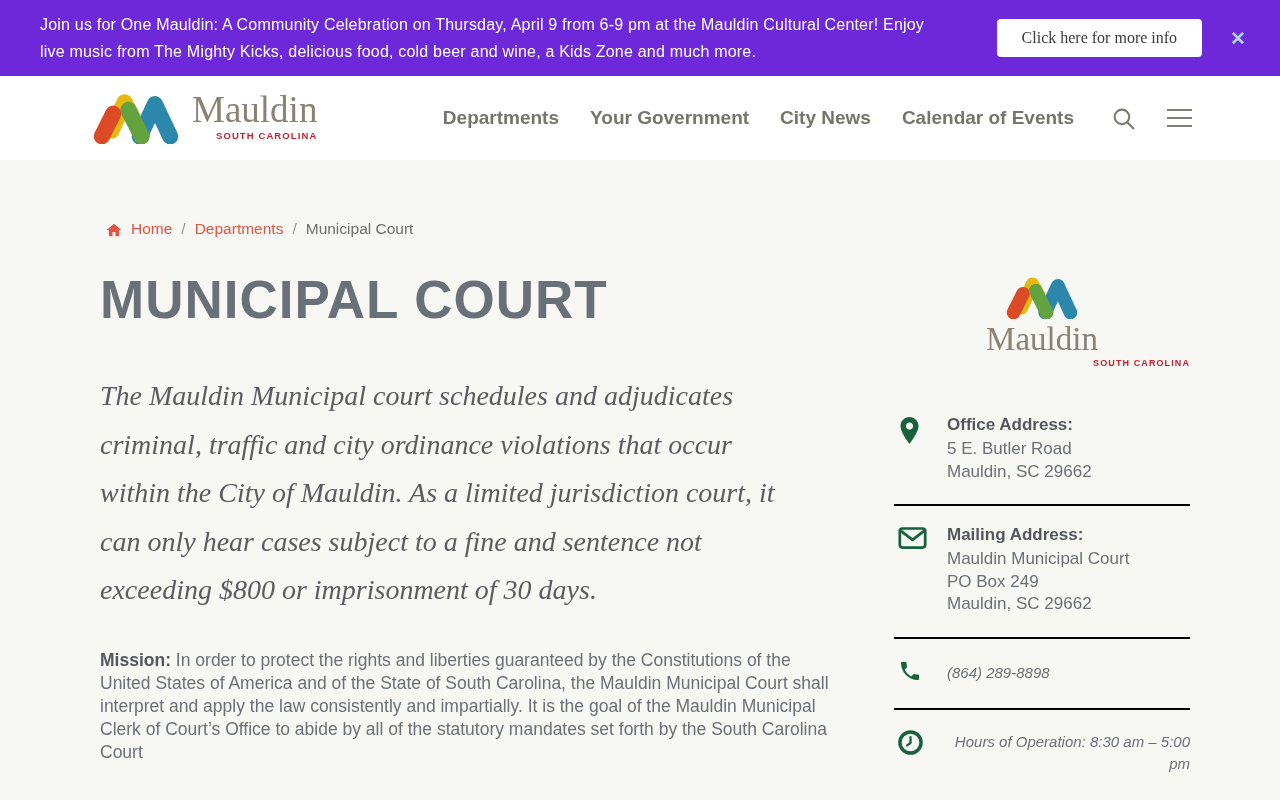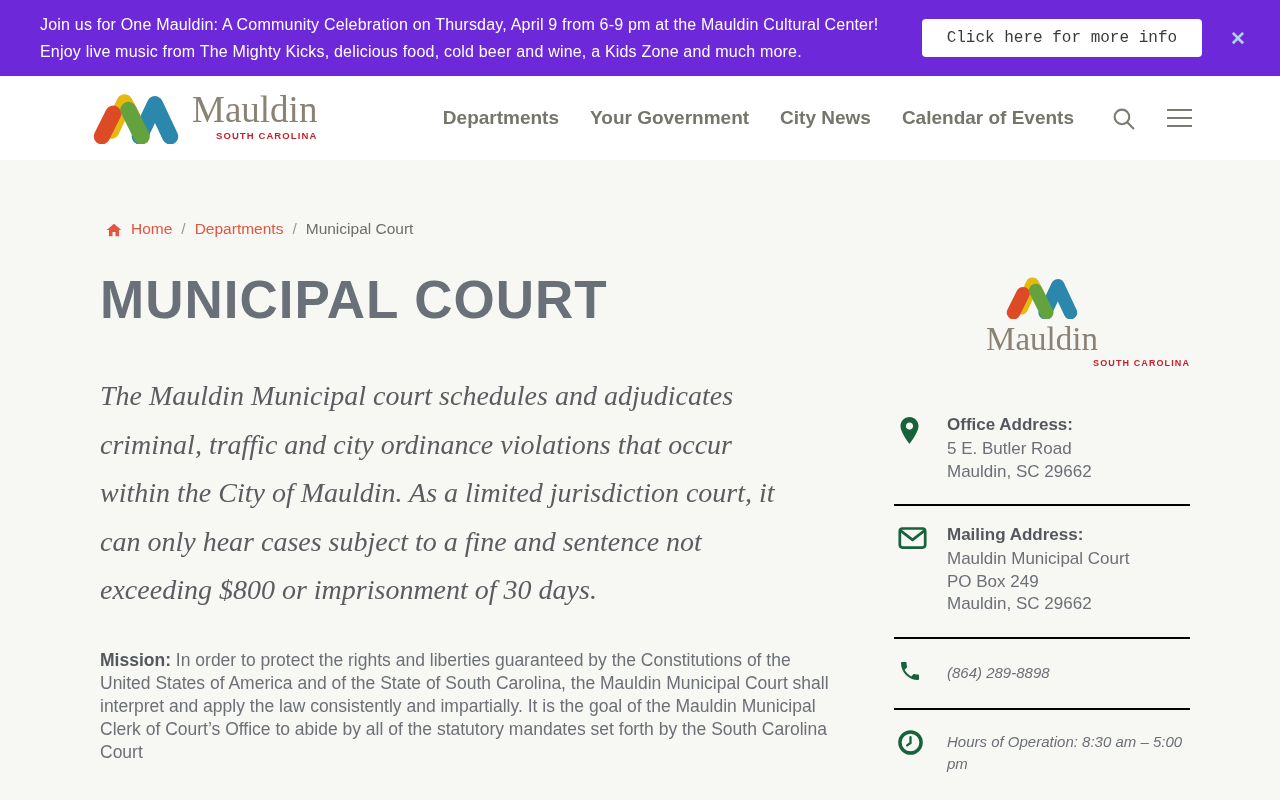--- a/index.html
+++ b/index.html
@@ -16,21 +16,21 @@
     padding:0 28px 0 40px;
   }
   .banner-text {
     color:#ffffff; font-size:16px; line-height:27px;
     width:905px; letter-spacing:.2px;
   }
   .banner-btn {
     margin-left:auto;
     background:#ffffff; border:none; border-radius:4px;
     height:38px; padding:0 25px;
-    font-family:Liberation Mono, monospace;
+    font-family:Liberation Serif, serif;
     font-size:16px; color:#3a3a3a; cursor:pointer;
     white-space:nowrap;
   }
   .banner-close {
     color:#b3d0ec; font-size:19px; font-weight:bold;
     padding:0 6px; margin-left:22px; cursor:pointer; line-height:1;
   }
   
   header {
     height:84px; background:#ffffff;
@@ -216,18 +216,18 @@
           <div class="side-single">(864) 289-8898</div>
         </div>
 
         <div class="side-section">
           <span class="side-icon">
             <svg viewBox="0 0 26 26" width="25" height="25" fill="none">
               <circle cx="13" cy="13" r="11" stroke="#17623b" stroke-width="3.6"></circle>
               <path d="M13 7.5 V13.5 L9.5 16" stroke="#17623b" stroke-width="2.4" stroke-linecap="round" stroke-linejoin="round"></path>
             </svg>
           </span>
-          <div class="side-single" style="padding-top:2px; max-width:250px;">Hours of Operation: 8:30 am – 5:00 pm</div>
+          <div class="side-single" style="padding-top:2px; max-width:250px;text-align:right;">Hours of Operation: 8:30 am – 5:00 pm</div>
         </div>
       </div>
     </aside>
   </div>
 </main>
 
 </body></html>

